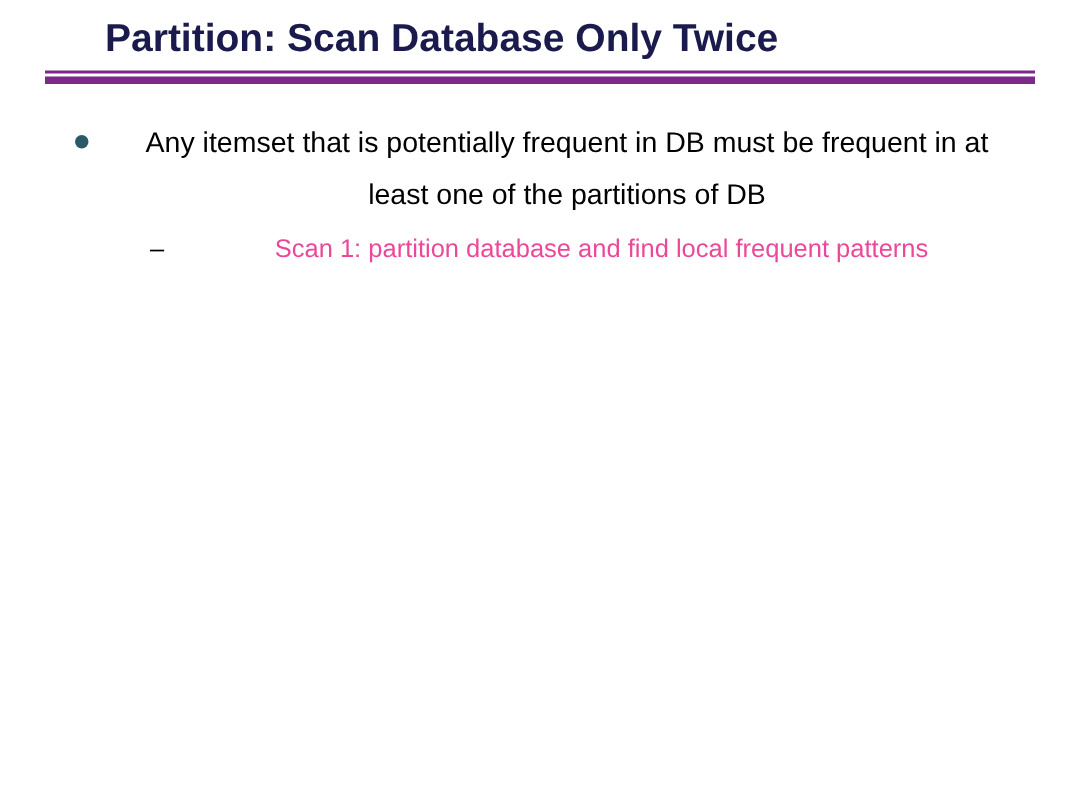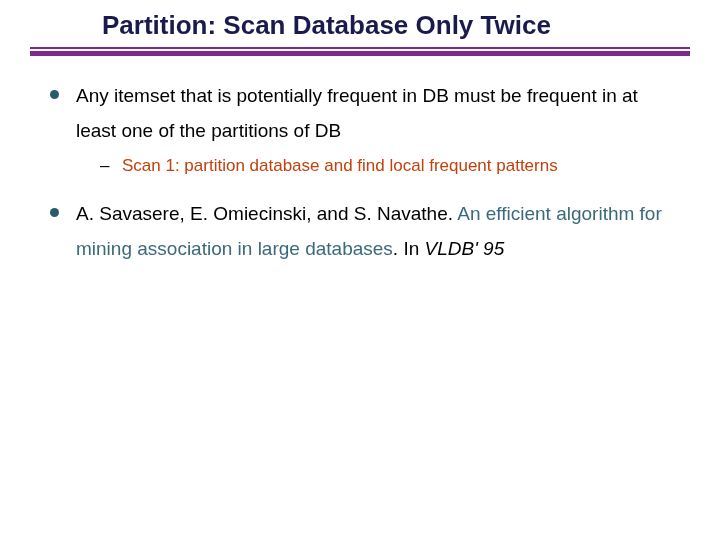--- a/index.html
+++ b/index.html
@@ -7,21 +7,20 @@
       width: 720px;
       height: 540px;
       background: #ffffff;
       font-family: Arial, Helvetica, sans-serif;
       overflow: hidden;
       position: relative;
     }
     .title-block {
       padding: 10px 0 0 70px;
       width: 650px;
-      margin-left: 32px;
     }
     .title {
       font-size: 26px;
       font-weight: bold;
       color: #1a1a4d;
       line-height: 1.2;
     }
     .rule-group {
       margin-top: 6px;
       margin-left: 30px;
@@ -42,41 +41,42 @@
     ul.top {
       list-style: none;
     }
     ul.top > li {
       position: relative;
       padding-left: 30px;
       font-size: 19px;
       color: #000;
       line-height: 1.85;
       margin-bottom: 10px;
+      text-align: center;
     }
     ul.top > li::before {
       content: "";
       position: absolute;
       left: 4px;
       top: 12px;
       width: 9px;
       height: 9px;
       background: #2a5a6a;
       border-radius: 50%;
     }
     ul.sub {
       list-style: none;
       margin-top: 6px;
       margin-left: 22px;
     }
     ul.sub > li {
       position: relative;
       padding-left: 24px;
       font-size: 17px;
-      color: #c2410c;
+      color: #ec4899;
       line-height: 1.4;
       margin-bottom: 18px;
     }
     ul.sub > li::before {
       content: "–";
       position: absolute;
       left: 2px;
       top: 0;
       color: #000;
       font-size: 17px;
@@ -102,17 +102,14 @@
 <div class="content">
   <ul class="top">
     <li>
       <span>Any itemset that is potentially frequent in DB must be frequent in at least one of the partitions of DB</span>
       <ul class="sub">
         <li>
           <span>Scan 1: partition database and find local frequent patterns</span>
         </li>
       </ul>
     </li>
-    <li>
-      <span>A. Savasere, E. Omiecinski, and S. Navathe. </span><span class="link-text">An efficient algorithm for mining association in large databases</span><span>. In </span><span class="italic">VLDB' 95</span>
-    </li>
   </ul>
 </div>
 
 </body></html>

